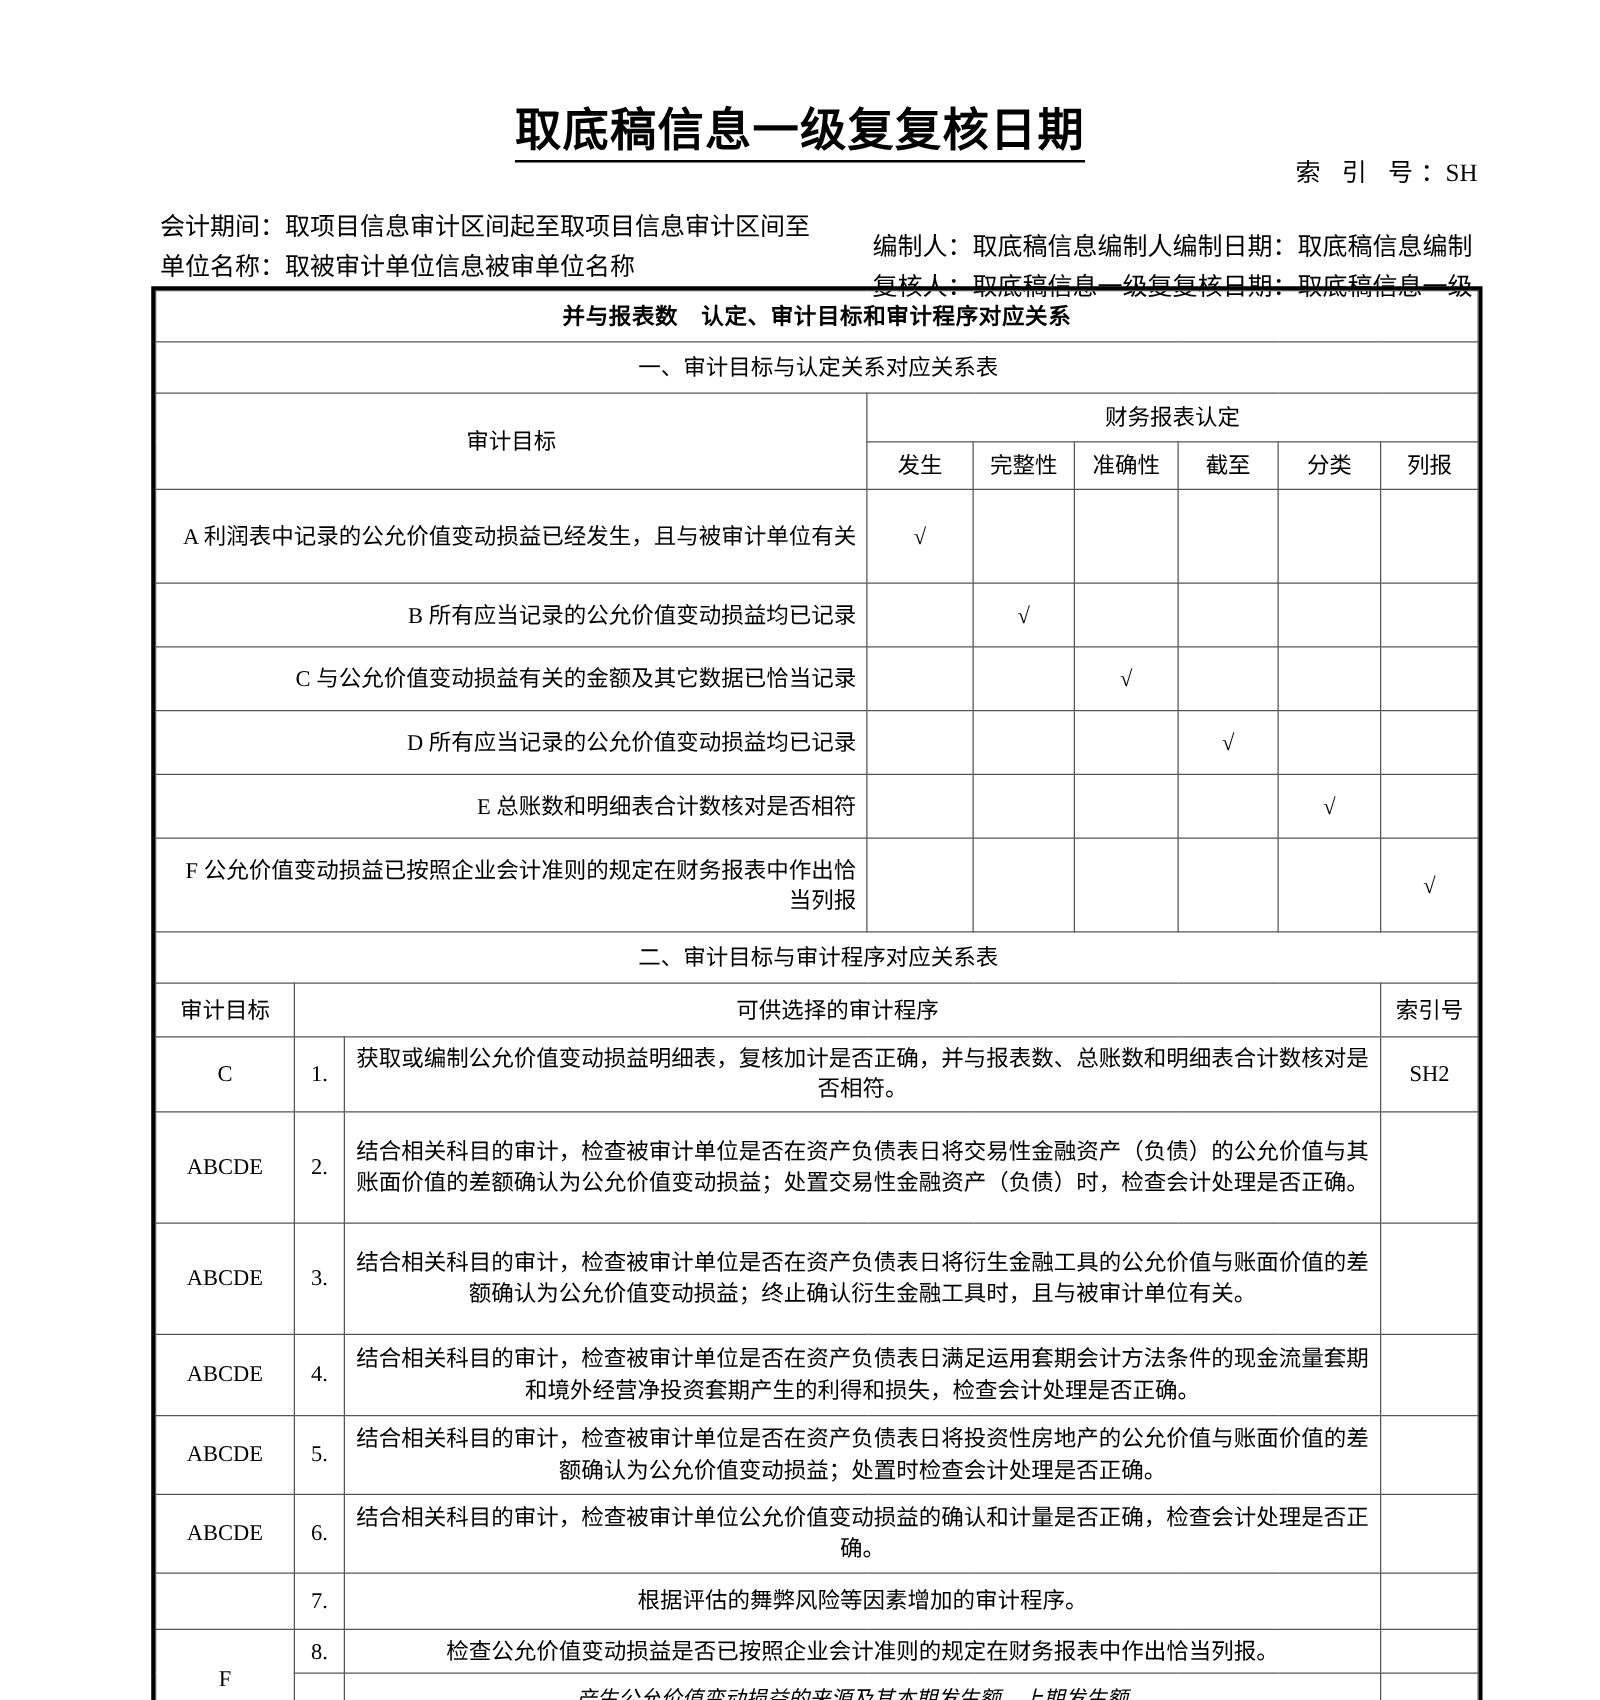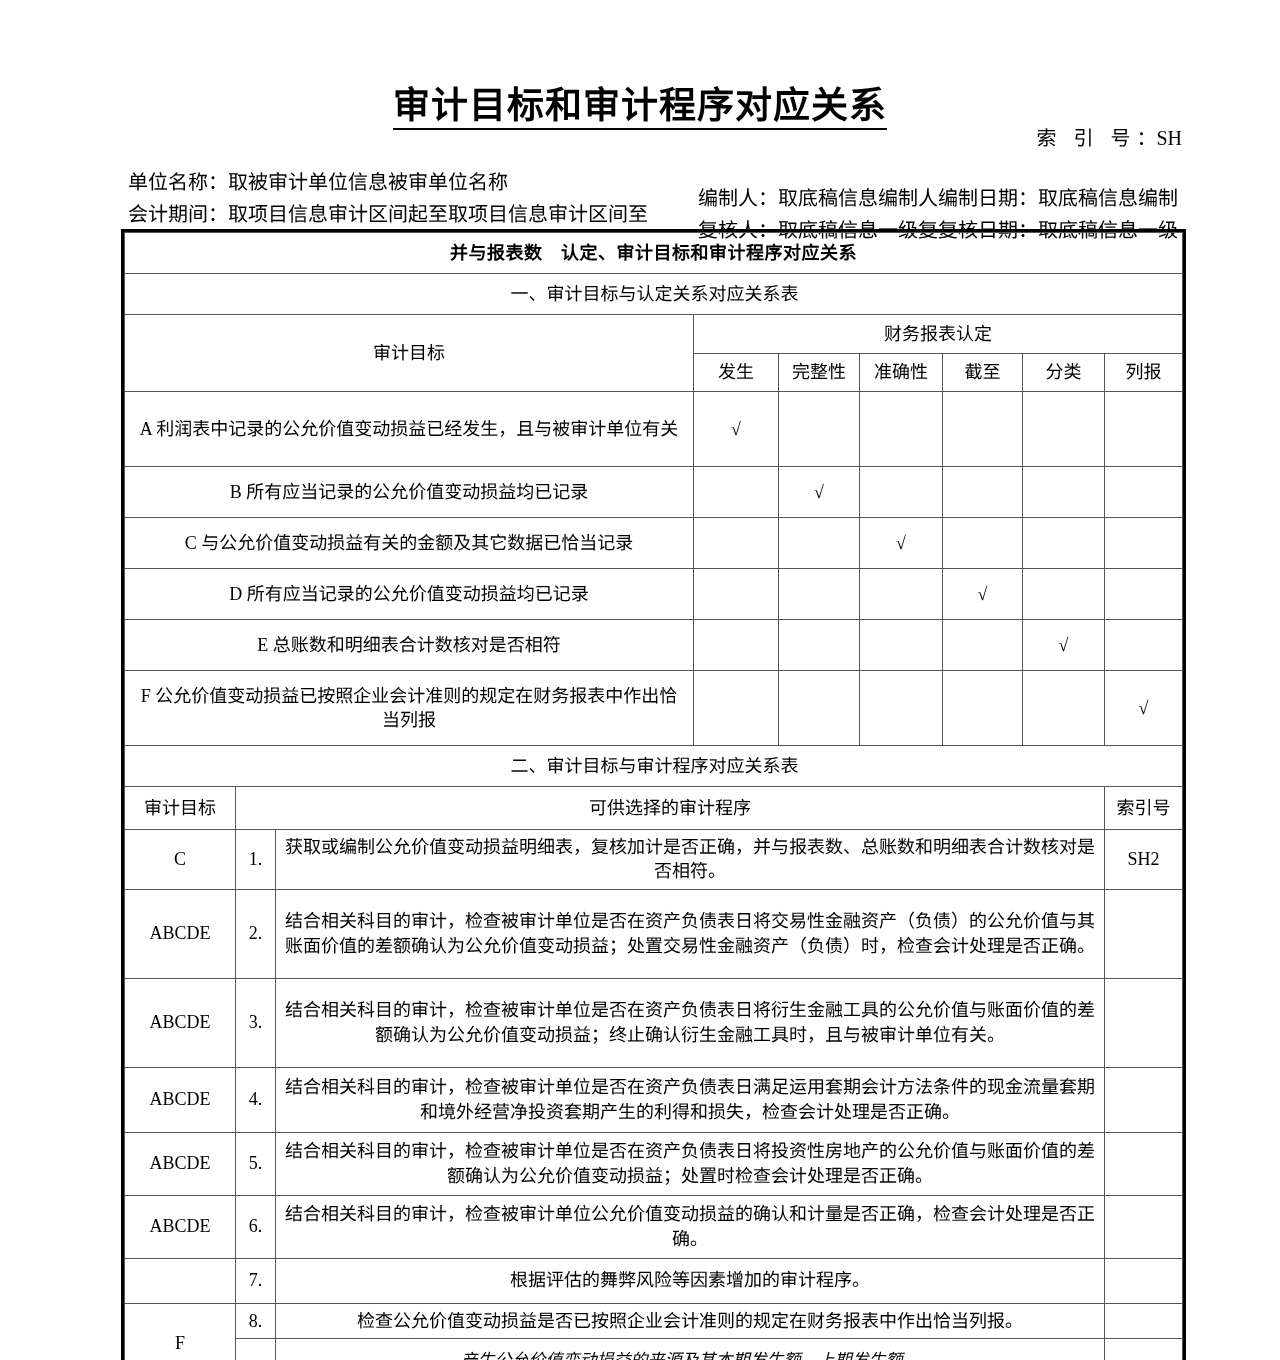--- a/index.html
+++ b/index.html
@@ -120,21 +120,21 @@
     text-align: center;
     font-weight: normal;
     font-size: 19px;
     margin-top: 46px;
   }
   .obj-head {
     text-align: center;
     font-size: 19px;
   }
   .obj-cell {
-    text-align: center;
+    text-align: right;
     font-size: 19px;
     padding: 6px 8px !important;
   }
   .tick {
     text-align: center;
     font-size: 19px;
   }
 
   .tgt-cell {
     text-align: center;
@@ -159,31 +159,31 @@
     text-align: center;
     font-size: 18px;
   }
 </style>
 </head>
 <body>
 
 <div class="page">
 
   <div class="doc-title">
-    <span>审计目标和审计程序对应关系</span>
+    <span>取底稿信息一级复复核日期</span>
   </div>
 
   <div class="index-no">
     <span class="lbl">索 引 号</span><span>：SH</span>
   </div>
 
   <div class="meta">
     <div class="meta-left">
+      <div class="meta-line">会计期间：取项目信息审计区间起至取项目信息审计区间至</div>
       <div class="meta-line">单位名称：取被审计单位信息被审单位名称</div>
-      <div class="meta-line">会计期间：取项目信息审计区间起至取项目信息审计区间至</div>
     </div>
     <div class="meta-right">
       <div class="meta-line">编制人：取底稿信息编制人编制日期：取底稿信息编制</div>
       <div class="meta-line">复核人：取底稿信息一级复复核日期：取底稿信息一级</div>
     </div>
   </div>
 
   <table class="grid">
     <colgroup>
       <col style="width:111px">

